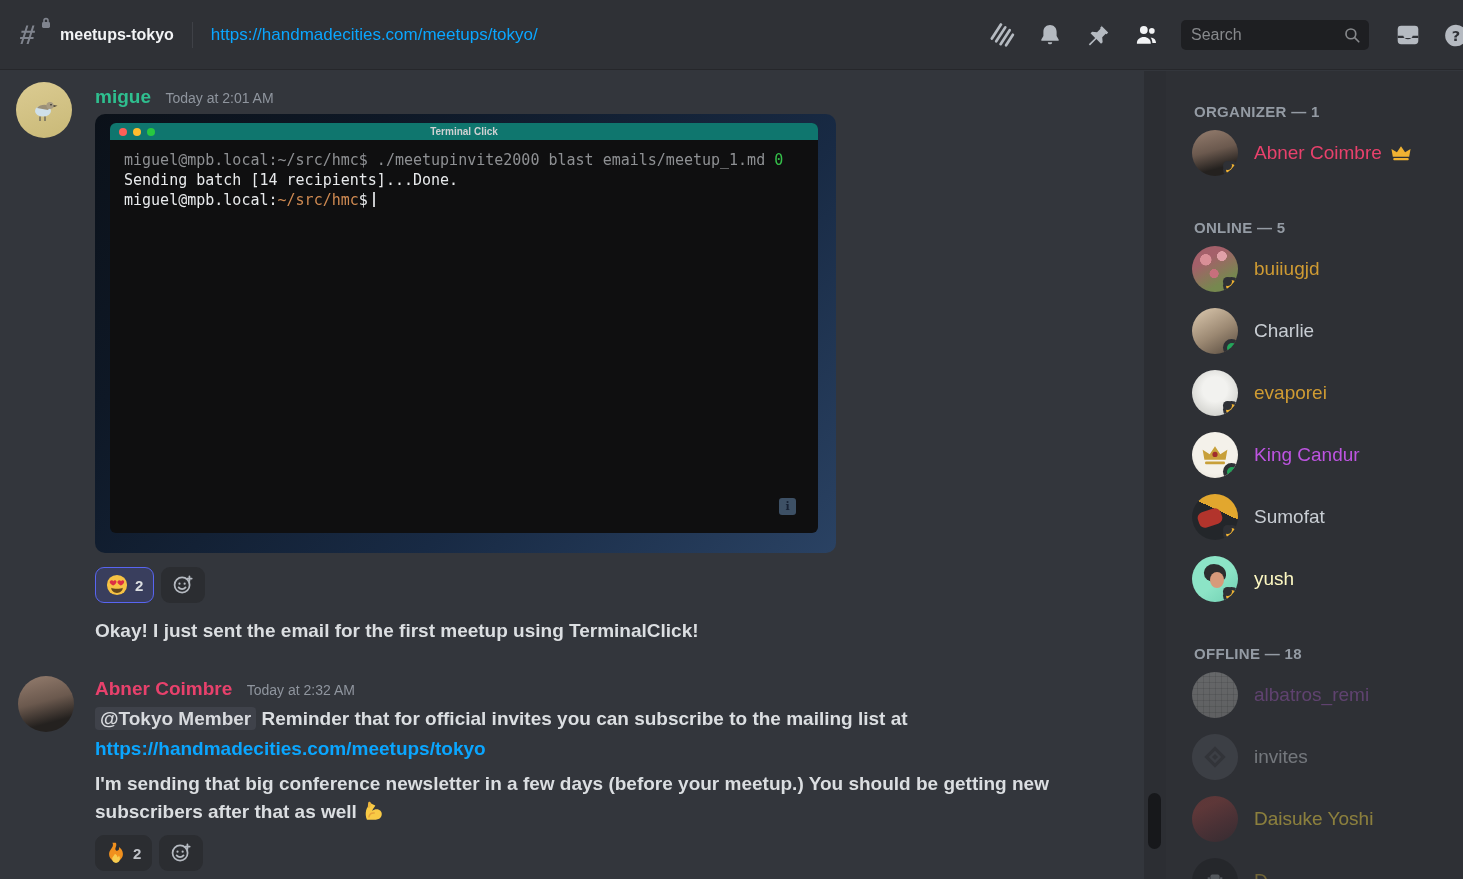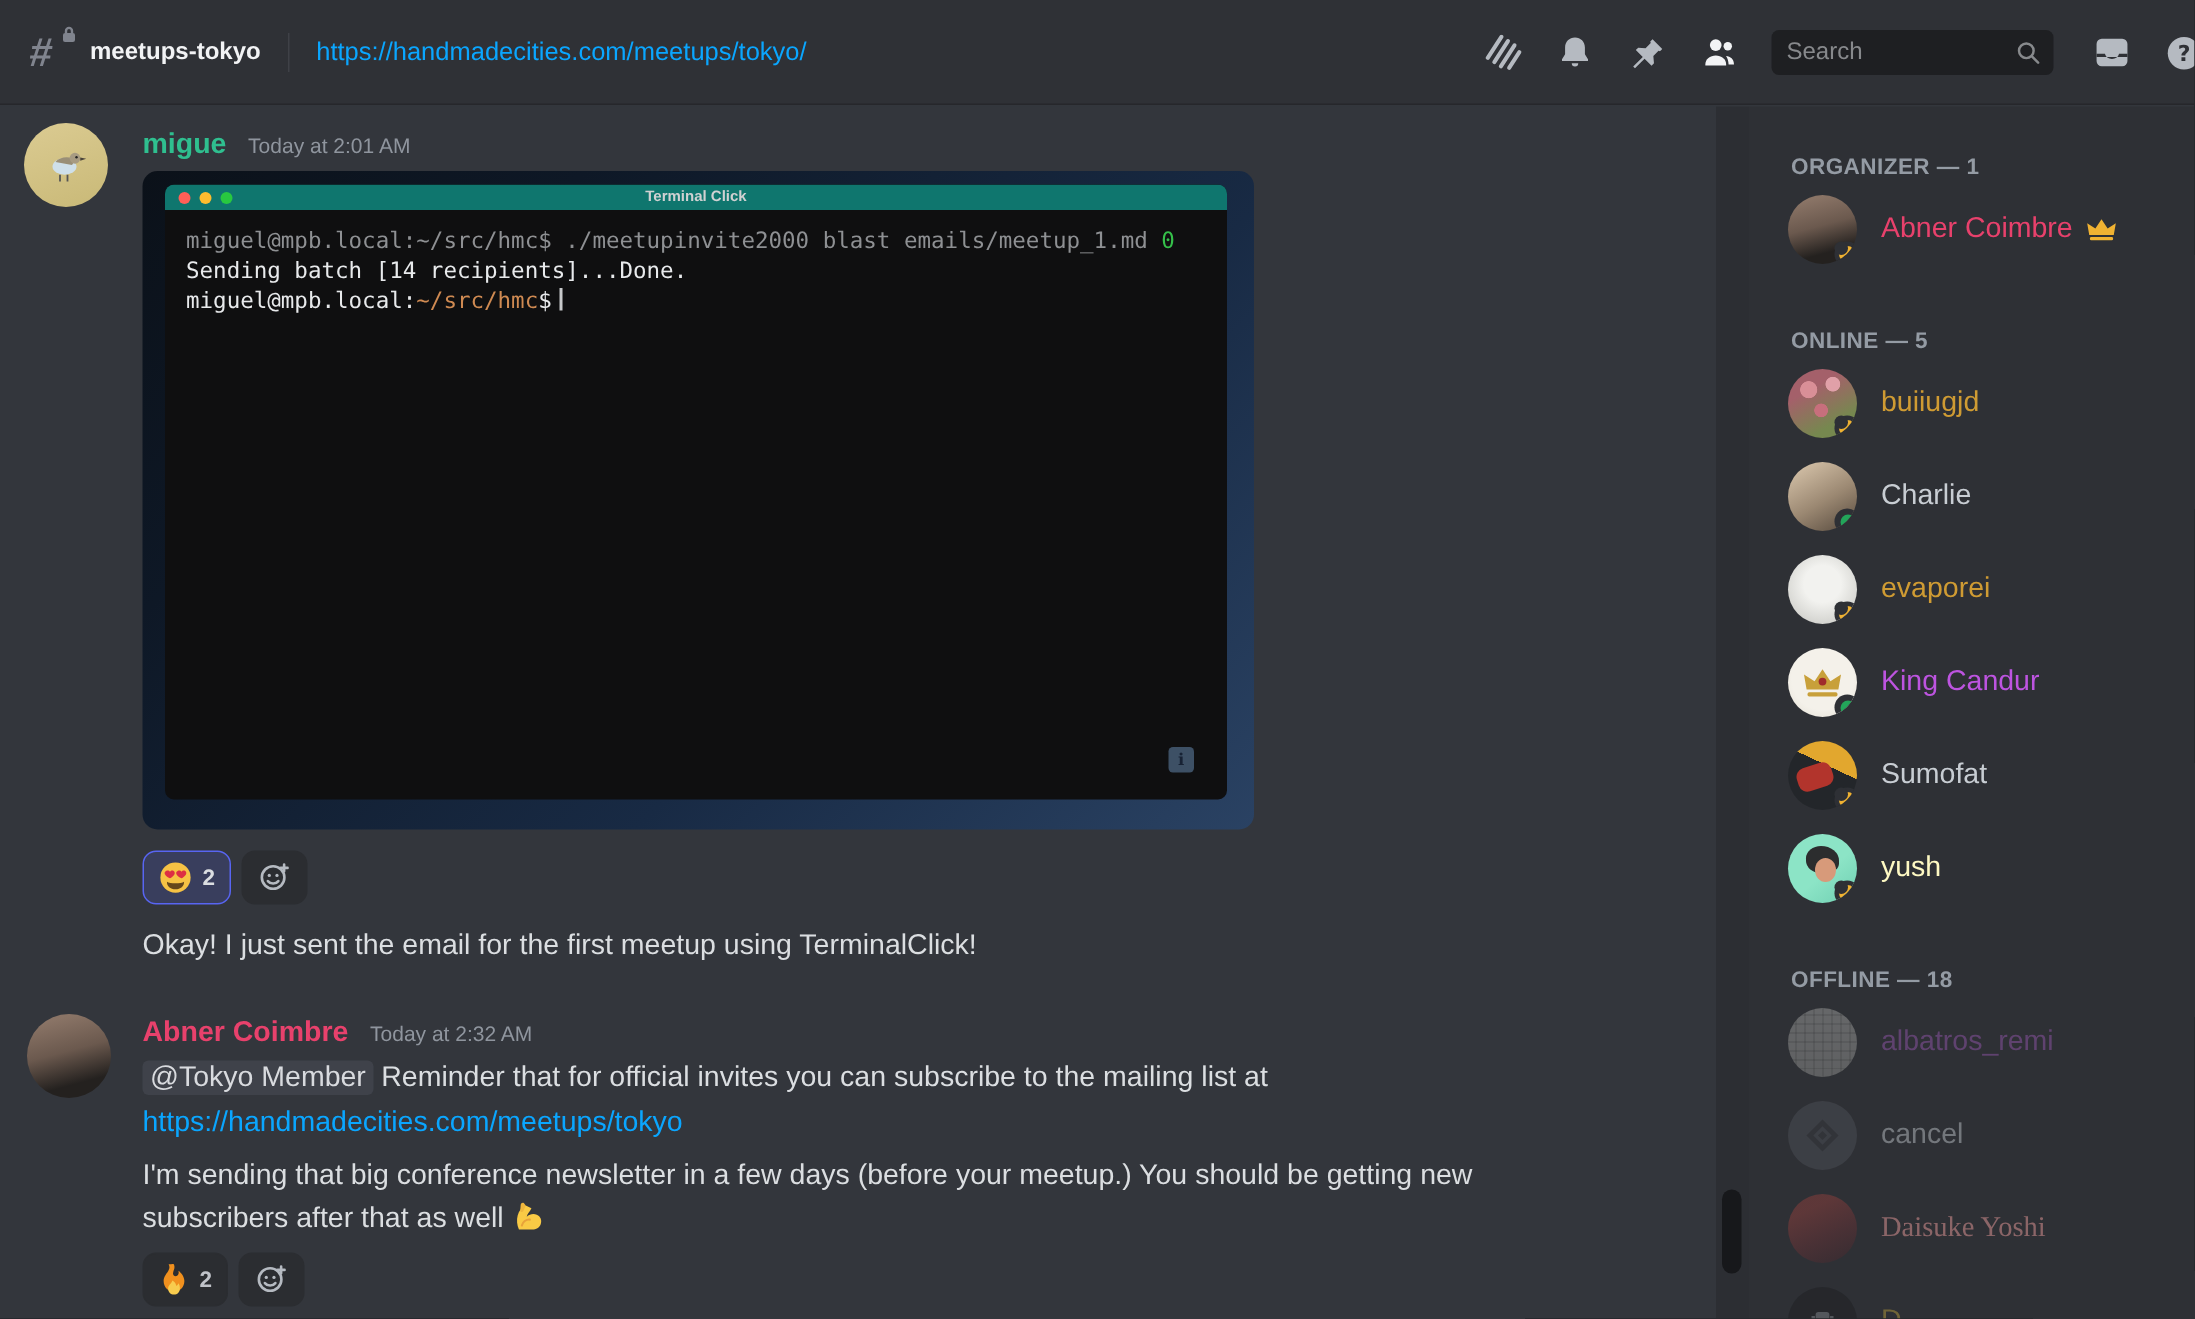--- a/index.html
+++ b/index.html
@@ -24,21 +24,21 @@
 
   
   .chat { position:absolute; top:71px; left:0; width:1146px; height:808px; background:#33363c; }
   .scroll-gutter { position:absolute; top:71px; left:1144px; width:22px; height:808px; background:#2c2e33; }
   .scroll-thumb { position:absolute; top:722px; left:4px; width:13px; height:56px; background:#17181b; border-radius:7px; }
 
   .avatar { border-radius:50%; overflow:hidden; position:relative; }
   .msg-avatar { position:absolute; width:56px; height:56px; cursor:pointer; }
   .author { font-size:19px; font-weight:bold; cursor:pointer; }
   .tstamp { font-size:14px; color:#8f959e; margin-left:10px;text-align:right; }
-  .msgtext { font-size:19px; color:#dbdee1; line-height:28px; }
+  .msgtext { font-size:19px; color:#dbdee1; line-height:28px;font-weight:bold; }
 
   
   .embed { position:absolute; left:95px; top:114px; width:741px; height:439px; border-radius:10px;
            background:linear-gradient(315deg,#2a4263 0%,#182a44 35%,#0e1826 75%,#0b1119 100%); cursor:pointer; }
   .term { position:absolute; left:15px; top:9px; width:708px; height:410px; background:#0f0f10; border-radius:6px; overflow:hidden; }
   .term-titlebar { height:17px; background:#0f766e; display:flex; align-items:center; position:relative; }
   .tl { width:8px; height:8px; border-radius:50%; margin-left:6px; }
   .tl:first-child { margin-left:9px; }
   .term-title { position:absolute; left:0; right:0; text-align:center; color:#d0d1d2; font-size:10px; font-weight:bold; }
   .term-body { padding:10px 14px; font-family:"DejaVu Sans Mono","Liberation Mono",monospace; font-size:15px; line-height:20px; white-space:pre; }
@@ -350,26 +350,26 @@
       <span class="mname" style="color: rgb(155, 89, 182);">albatros_remi</span>
     </div>
 
     <div class="mrow offline" style="top:663px;">
       <div class="avatar av-cancel">
         <svg width="26" height="26" viewBox="0 0 24 24">
           <rect x="6.5" y="6.5" width="11" height="11" transform="rotate(45 12 12)" fill="none" stroke="#3a3d43" stroke-width="3"></rect>
           <rect x="10" y="10" width="4" height="4" transform="rotate(45 12 12)" fill="#3a3d43"></rect>
           </svg>
       </div>
-      <span class="mname" style="color: rgb(200, 205, 211);">cancel</span>
+      <span class="mname" style="color: rgb(200, 205, 211);">invites</span>
     </div>
 
     <div class="mrow offline" style="top:725px;">
       <div class="avatar av-daisuke"></div>
-      <span class="mname" style="color: #fca5a5; font-family: Liberation Serif, serif;">Daisuke Yoshi</span>
+      <span class="mname" style="color: #fde047;">Daisuke Yoshi</span>
     </div>
 
     <div class="mrow offline" style="top:787px;">
       <div class="avatar av-robot">
         <svg width="22" height="22" viewBox="0 0 24 24" fill="#9aa0a6">
           <rect x="7" y="5" width="10" height="8" rx="2"></rect>
             <rect x="4" y="8" width="2.5" height="4"></rect>
             <rect x="17.5" y="8" width="2.5" height="4"></rect>
           <rect x="8.5" y="14" width="7" height="5" rx="1.5"></rect>
           </svg>

